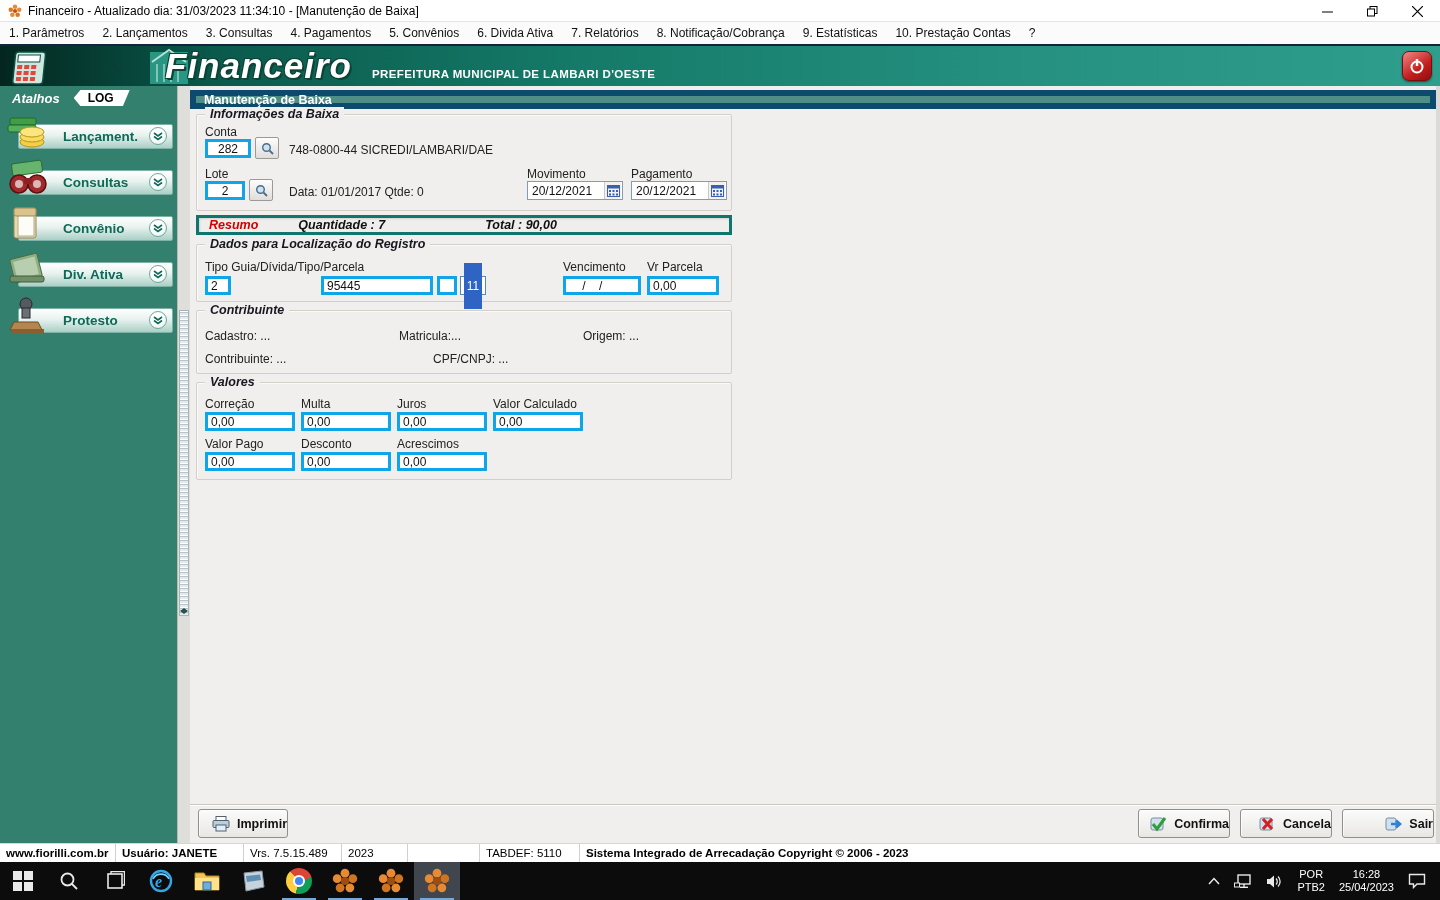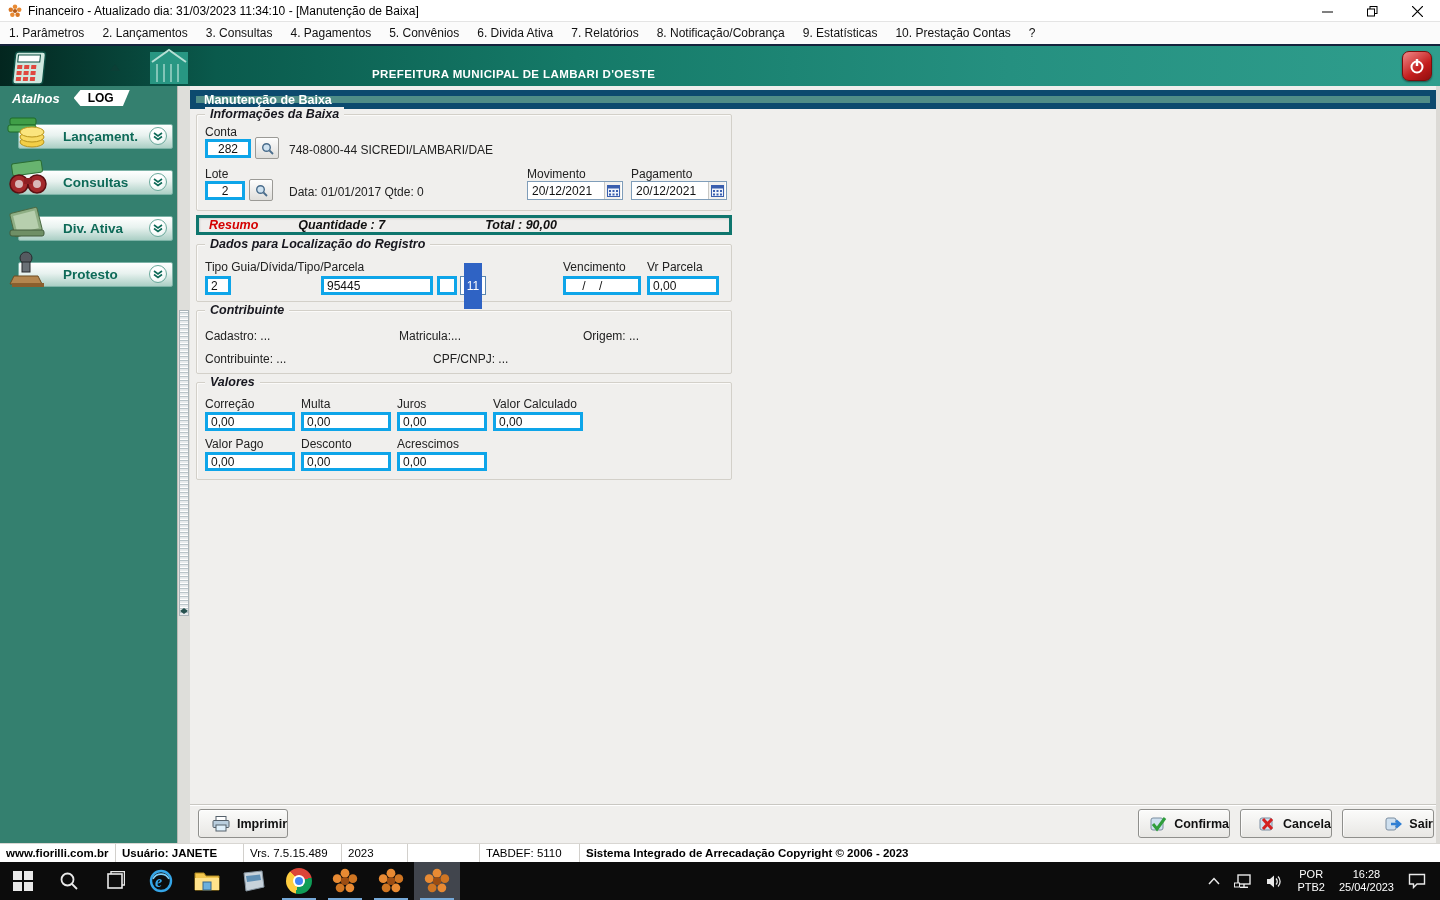--- a/index.html
+++ b/index.html
@@ -202,20 +202,21 @@
     <svg class="emblem" width="42" height="38" viewBox="0 0 42 38">
       <rect x="2" y="4" width="38" height="32" fill="#2ea38e" opacity=".9"></rect>
       <path d="M4 14 L21 2 L38 14" fill="none" stroke="#bfe8dd" stroke-width="2"></path>
       <g stroke="#bfe8dd" stroke-width="1.5" opacity=".85">
         <line x1="9" y1="16" x2="9" y2="34"></line>
           <line x1="16" y1="16" x2="16" y2="34"></line>
         <line x1="23" y1="16" x2="23" y2="34"></line>
           <line x1="30" y1="16" x2="30" y2="34"></line>
       </g>
     </svg>
+    <div class="logo-text">Financeiro</div>
     <div class="banner-sub">PREFEITURA MUNICIPAL DE LAMBARI D'OESTE</div>
     <div class="coins"></div>
     <div class="power-btn">
       <svg width="18" height="18" viewBox="0 0 18 18">
         <circle cx="9" cy="10" r="5.5" fill="none" stroke="#fff" stroke-width="2"></circle>
         <line x1="9" y1="2" x2="9" y2="9" stroke="#fff" stroke-width="2.4"></line>
       </svg>
     </div>
   </div>
 
@@ -257,20 +258,35 @@
         <div class="sb-pill">
             <span class="lbl">Consultas</span>
           </div>
         <div class="sb-chev">
           <svg width="10" height="10" viewBox="0 0 10 10">
               <path d="M1 2 L5 5 L9 2 M1 5.5 L5 8.5 L9 5.5" fill="none" stroke="#0e6a58" stroke-width="1.6"></path>
             </svg>
         </div>
       </div>
 
+      <div class="sb-item">
+        <svg class="sb-ico" width="44" height="40" viewBox="0 0 44 40">
+          <rect x="8" y="4" width="22" height="30" rx="2" fill="#e8d9ae" stroke="#9c8a55"></rect>
+          <rect x="12" y="10" width="16" height="22" fill="#fdfdf8" stroke="#b4ab8e"></rect>
+          <rect x="8" y="4" width="22" height="8" rx="2" fill="#d8c48c" stroke="#9c8a55"></rect>
+        </svg>
+        <div class="sb-pill">
+            <span class="lbl">Convênio</span>
+          </div>
+        <div class="sb-chev">
+          <svg width="10" height="10" viewBox="0 0 10 10">
+              <path d="M1 2 L5 5 L9 2 M1 5.5 L5 8.5 L9 5.5" fill="none" stroke="#0e6a58" stroke-width="1.6"></path>
+            </svg>
+        </div>
+      </div>
 
       <div class="sb-item">
         <svg class="sb-ico" width="44" height="40" viewBox="0 0 44 40">
           <rect x="6" y="6" width="28" height="24" rx="2" fill="#8fae84" stroke="#4c6b44" transform="rotate(-14 20 18)"></rect>
           <rect x="9" y="9" width="22" height="18" fill="#b7cfae" transform="rotate(-14 20 18)"></rect>
           <rect x="4" y="26" width="34" height="6" rx="2" fill="#6f8f66" stroke="#425c3c"></rect>
         </svg>
         <div class="sb-pill">
             <span class="lbl">Div. Ativa</span>
           </div>

